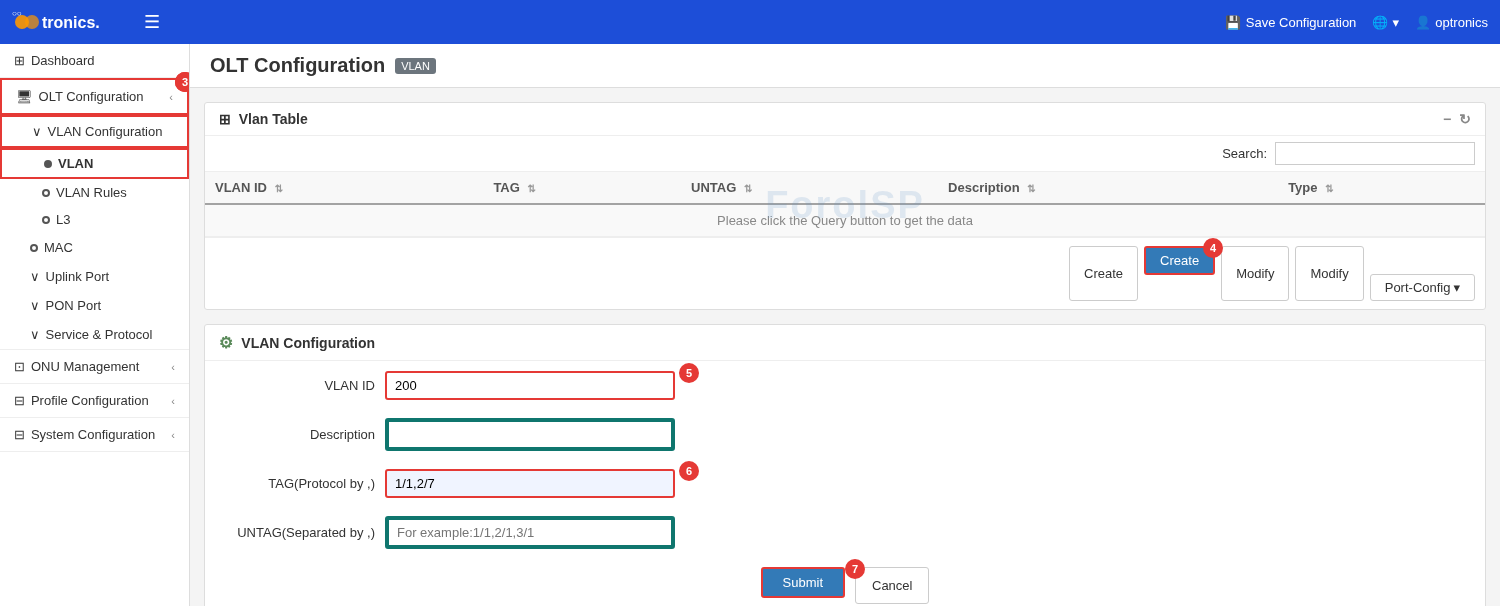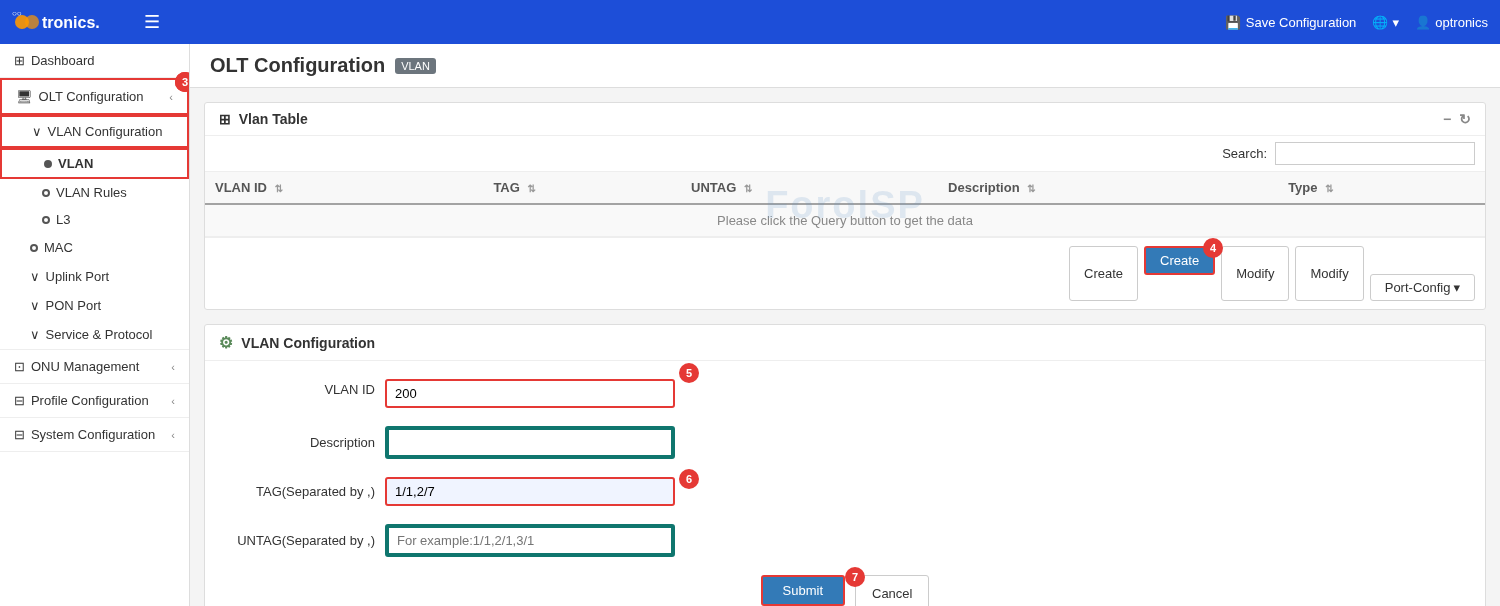--- a/index.html
+++ b/index.html
@@ -190,21 +190,21 @@
       color: #333;
       flex-shrink: 0;
     }
     .form-input {
       width: 290px;
       padding: 5px 8px;
       border: 4px solid #0f766e;
       border-radius: 3px;
       font-size: 13px;
     }
-    .form-input.highlighted { border: 2px solid #e53935; margin-top: 8px; }
+    .form-input.highlighted { border: 2px solid #e53935; }
     .form-input.tag-highlighted { border: 2px solid #e53935; background: #f0f4ff; }
     .form-submit-row {
       display: flex;
       justify-content: center;
       gap: 10px;
       margin-top: 10px;
     }
     .btn-submit { background: #337ab7; color: #fff; border: 2px solid #e53935; padding: 6px 20px; border-radius: 3px; cursor: pointer; font-size: 13px; }
     .btn-cancel { background: #fff; color: #333; border: 1px solid #ccc; padding: 10px 16px; border-radius: 3px; cursor: pointer; font-size: 13px; }
 
@@ -424,21 +424,21 @@
               <span class="badge-num" style="top:-8px;right:-24px;">5</span>
             </div>
           </div>
 
           <div class="form-group">
             <label class="form-label">Description</label>
             <input class="form-input" type="text" style="">
           </div>
 
           <div class="form-group">
-            <label class="form-label">TAG(Separated by ,)</label>
+            <label class="form-label">TAG(Protocol by ,)</label>
             <div class="rel">
               <input class="form-input tag-highlighted" type="text" value="1/1,2/7" style="">
               <span class="badge-num" style="top:-8px;right:-24px;">6</span>
             </div>
           </div>
 
           <div class="form-group">
             <label class="form-label">UNTAG(Separated by ,)</label>
             <input class="form-input" type="text" placeholder="For example:1/1,2/1,3/1" style="">
           </div>

